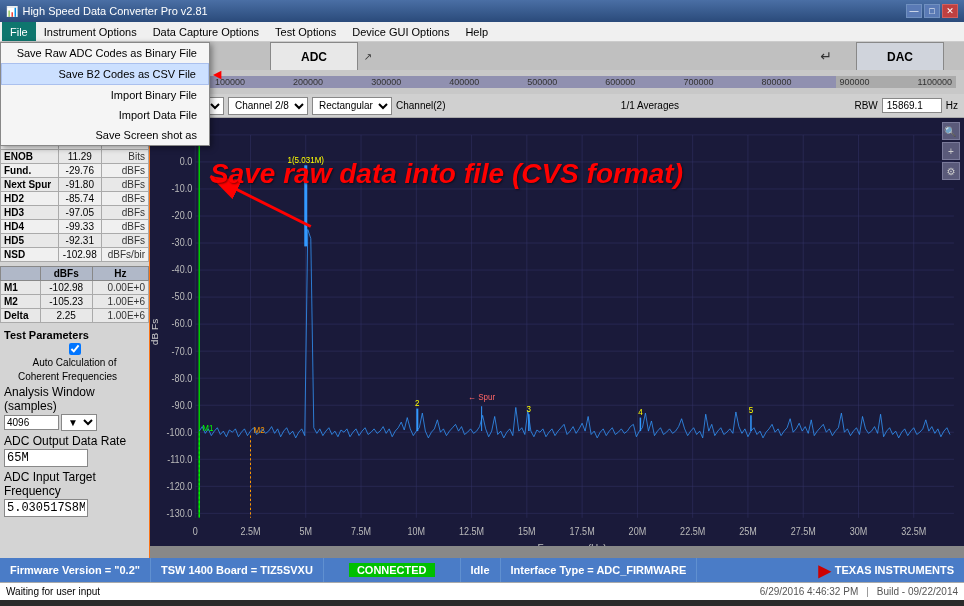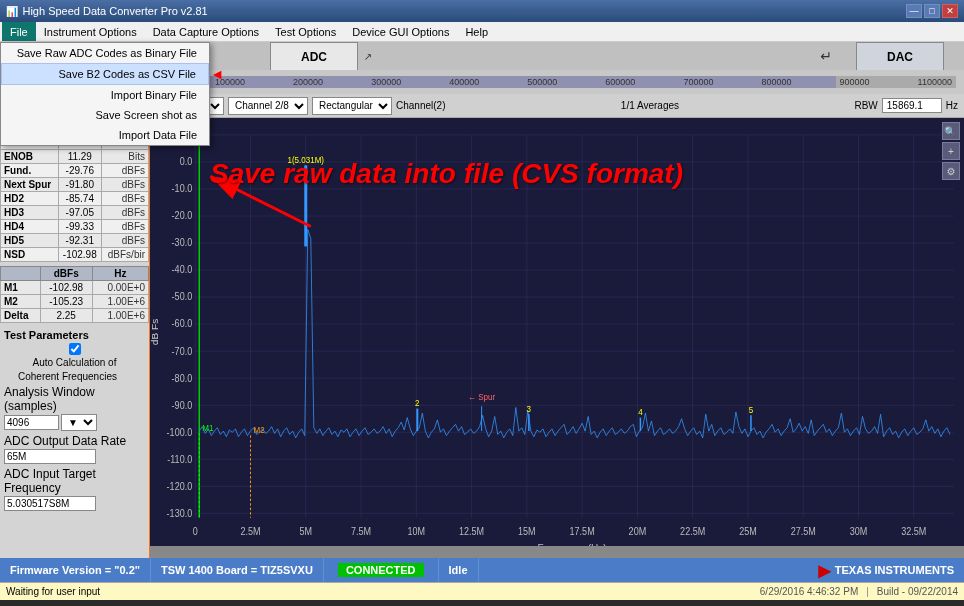--- a/index.html
+++ b/index.html
@@ -131,21 +131,21 @@
     
     #test-params { margin-top: 6px; padding: 0 4px; }
     .test-params-title { font-weight: bold; font-size: 11px; color: #000; margin-bottom: 2px; }
     .checkbox-row { display: flex; align-items: center; gap: 2px; margin-bottom: 2px; flex-direction: column; }
     .checkbox-row input[type=checkbox] { width: 12px; height: 12px; }
     .checkbox-label { font-size: 10px; color: #000; }
     .param-label { font-size: 12px; color: #000; margin-bottom: 1px; }
     .param-input-row { display: flex; align-items: center; gap: 2px; margin-bottom: 3px; }
     .param-input { width: 55px; background: white; border: 1px solid #888; font-size: 10px; padding: 1px 2px; }
     .param-dropdown { font-size: 10px; background: white; border: 1px solid #888; padding: 1px 2px; }
-    .param-value { font-size: 10px; background: white; border: 1px solid #888; padding: 1px 2px; width: 92px; }
+    .param-value { font-size: 12px; background: white; border: 1px solid #888; padding: 1px 2px; width: 84px; font-family: Liberation Mono, monospace; }
 
     
     #chart-area {
       flex: 1;
       display: flex;
       flex-direction: column;
       background: #c8c8c8;
       position: relative;
     }
 
@@ -242,37 +242,37 @@
       height: 100%;
       display: flex;
       align-items: center;
     }
     #connected-badge {
       background: #00c000;
       color: white;
       padding: 1px 8px;
       font-size: 11px;
       font-weight: bold;
-      margin: 0 4px;
+      margin: 0 15px;
     }
     #ti-logo {
       margin-left: auto;
       padding: 0 10px;
       color: white;
       font-size: 11px;
       font-weight: bold;
       display: flex;
       align-items: center;
       gap: 4px;
     }
 
     
     #bottombar {
       height: 18px;
-      background: #fef9c3;
+      background: #ffffff;
       display: flex;
       align-items: center;
       padding: 0 6px;
       font-size: 10px;
       color: #000;
       border-top: 1px solid #aaa;
     }
     .bottom-left { flex: 1; }
     .bottom-right { color: #555; }
 
@@ -333,22 +333,22 @@
   <div class="menu-item">Data Capture Options</div>
   <div class="menu-item">Test Options</div>
   <div class="menu-item">Device GUI Options</div>
   <div class="menu-item">Help</div>
 </div>
 
 <div id="dropdown-menu">
   <div class="dropdown-item">Save Raw ADC Codes as Binary File</div>
   <div class="dropdown-item highlighted">Save B2 Codes as CSV File</div>
   <div class="dropdown-item">Import Binary File</div>
+  <div class="dropdown-item">Import Data File</div>
   <div class="dropdown-item">Save Screen shot as</div>
-  <div class="dropdown-item">Import Data File</div>
 </div>
 
 <div id="main-area">
 
   <div id="left-panel">
     <div id="mode-select-area">
       <span class="mode-label">Single Tone</span>
       <select class="mode-dropdown">
         <option>▼</option>
       </select>
@@ -679,20 +679,23 @@
   </div>
   <div class="status-segment">
     <span>TSW 1400 Board = TIZ5SVXU</span>
   </div>
   <div class="status-segment">
     <span id="connected-badge">CONNECTED</span>
   </div>
   <div class="status-segment">
     <span>Idle</span>
   </div>
+  <div class="status-segment">
+    <span>Interface Type = ADC_FIRMWARE</span>
+  </div>
   <div id="ti-logo">
     <span style="font-size:16px; color:#cc0000;">▶</span>
     <span>TEXAS INSTRUMENTS</span>
   </div>
 </div>
 
 <div id="bottombar">
   <span class="bottom-left">Waiting for user input</span>
   <span class="bottom-right">6/29/2016 4:46:32 PM</span>
   <span style="margin: 0 8px; color:#888;">|</span>

